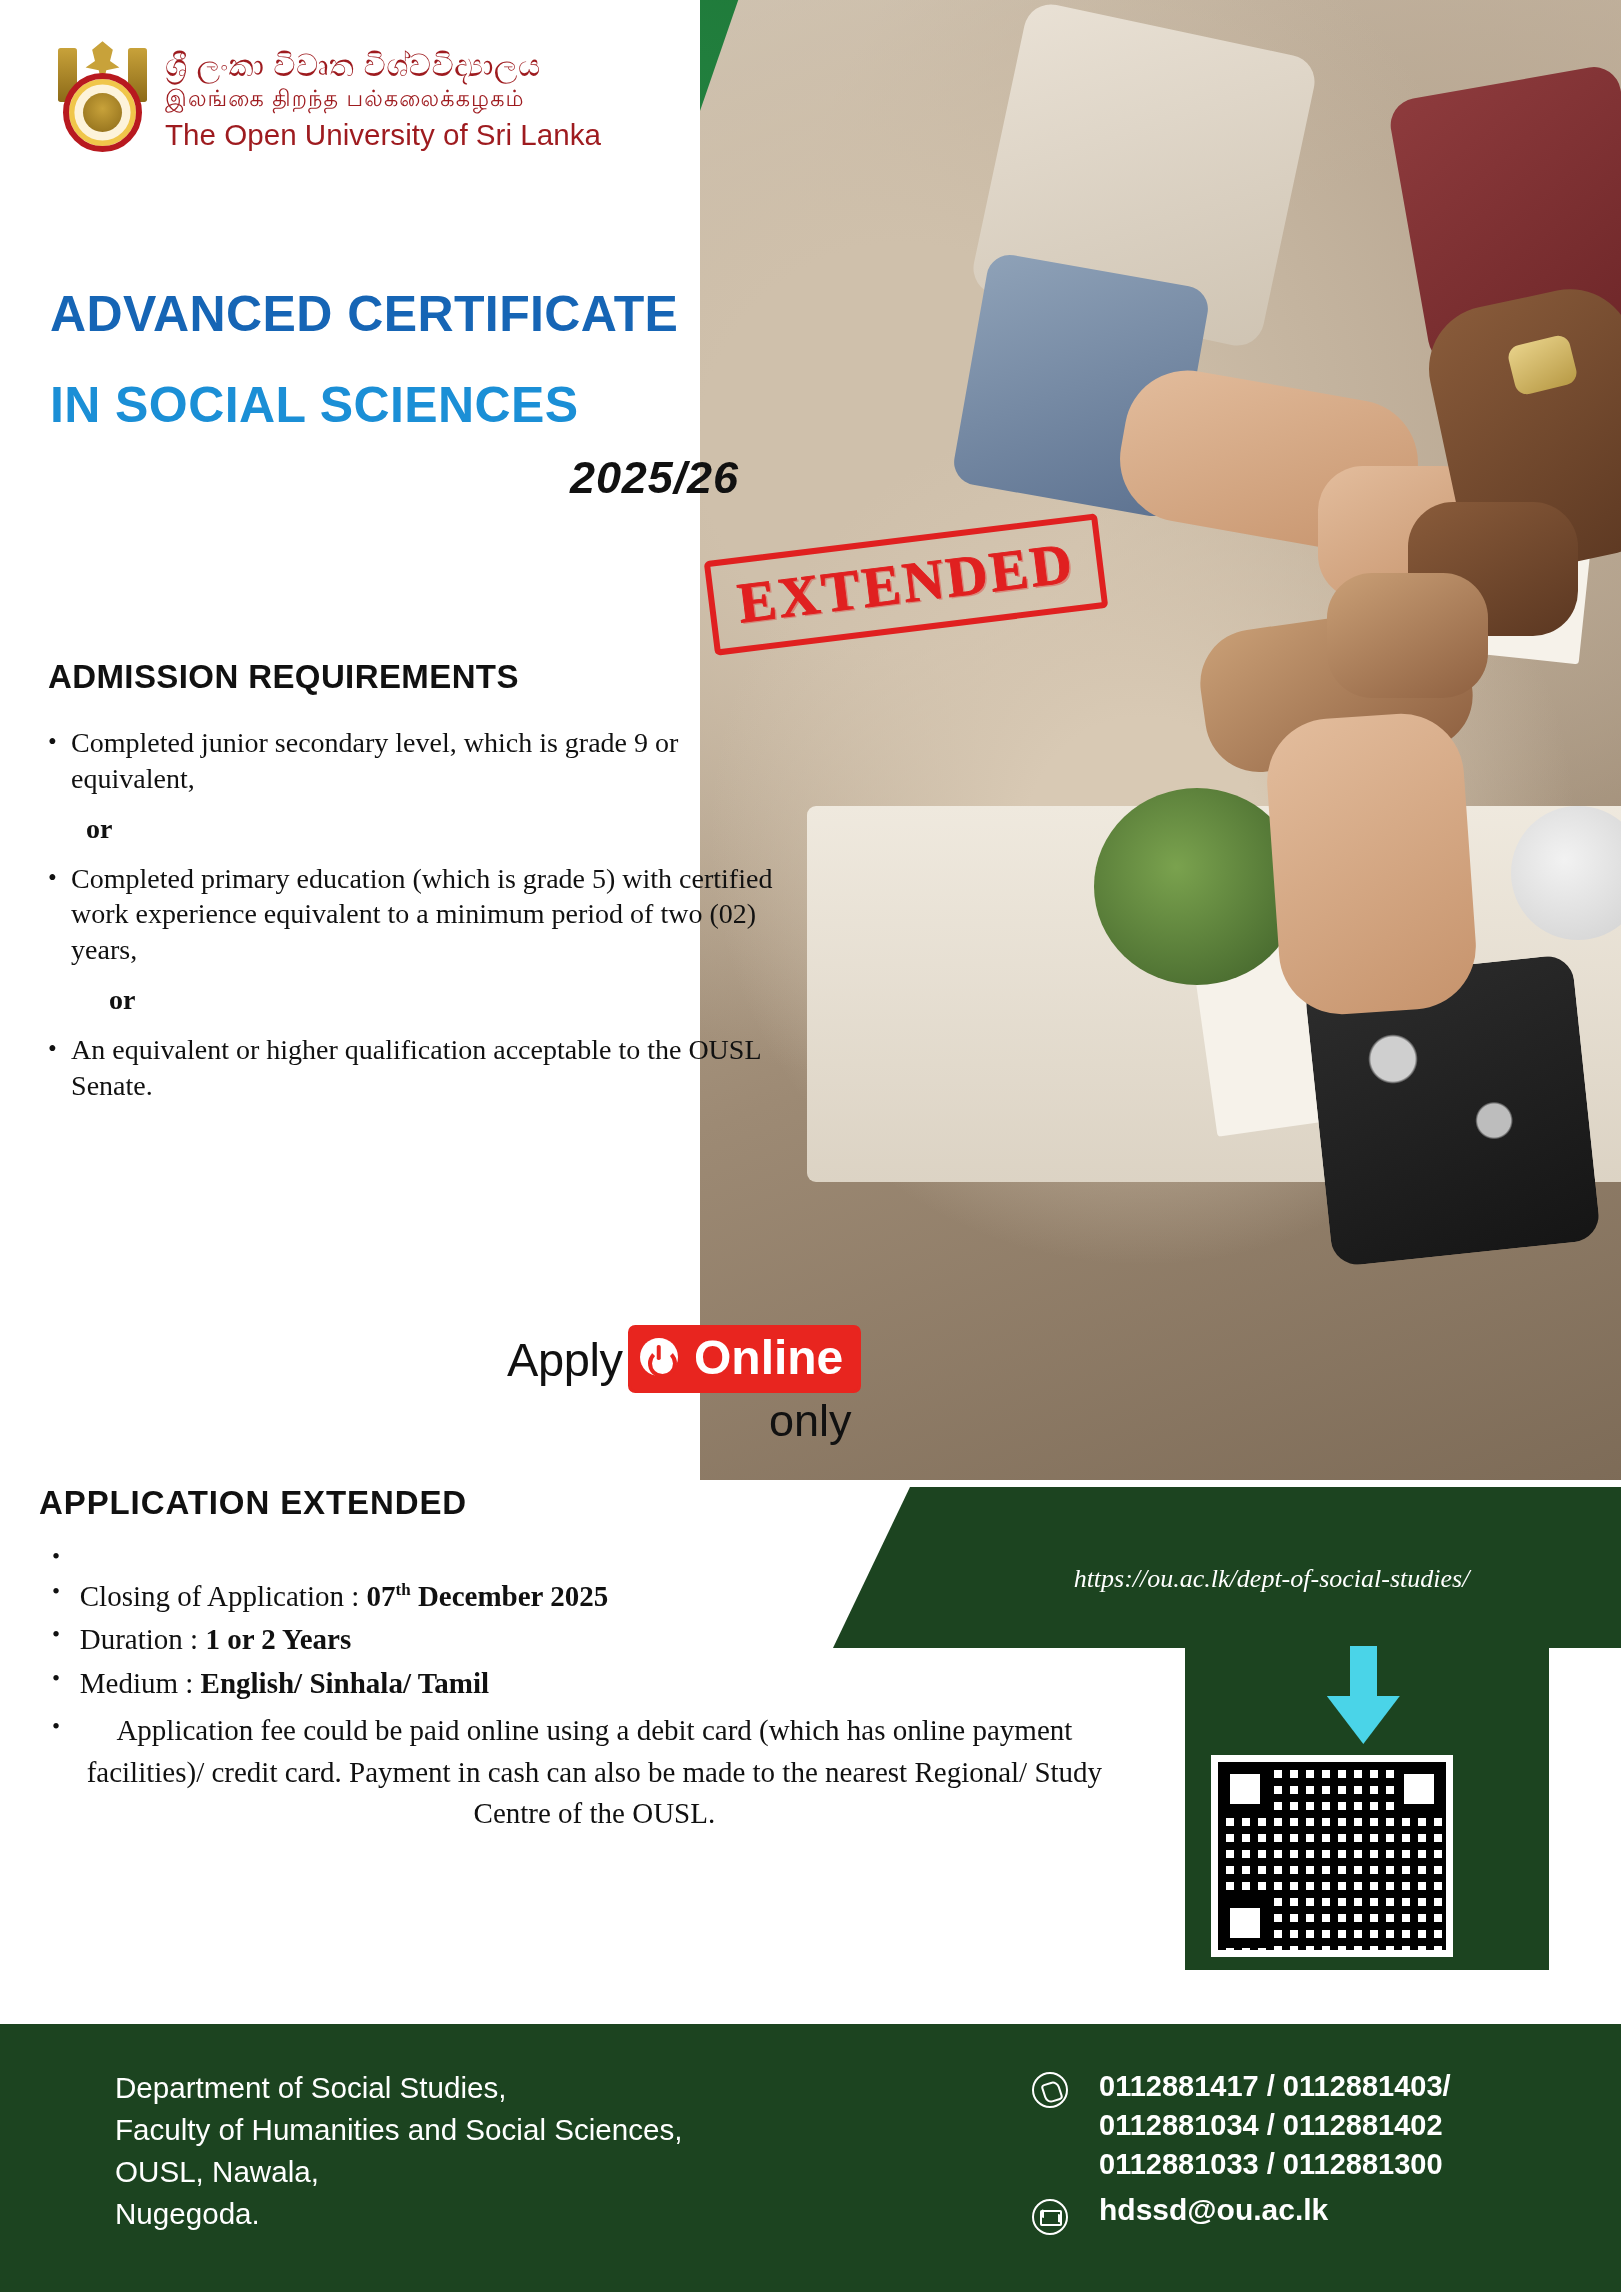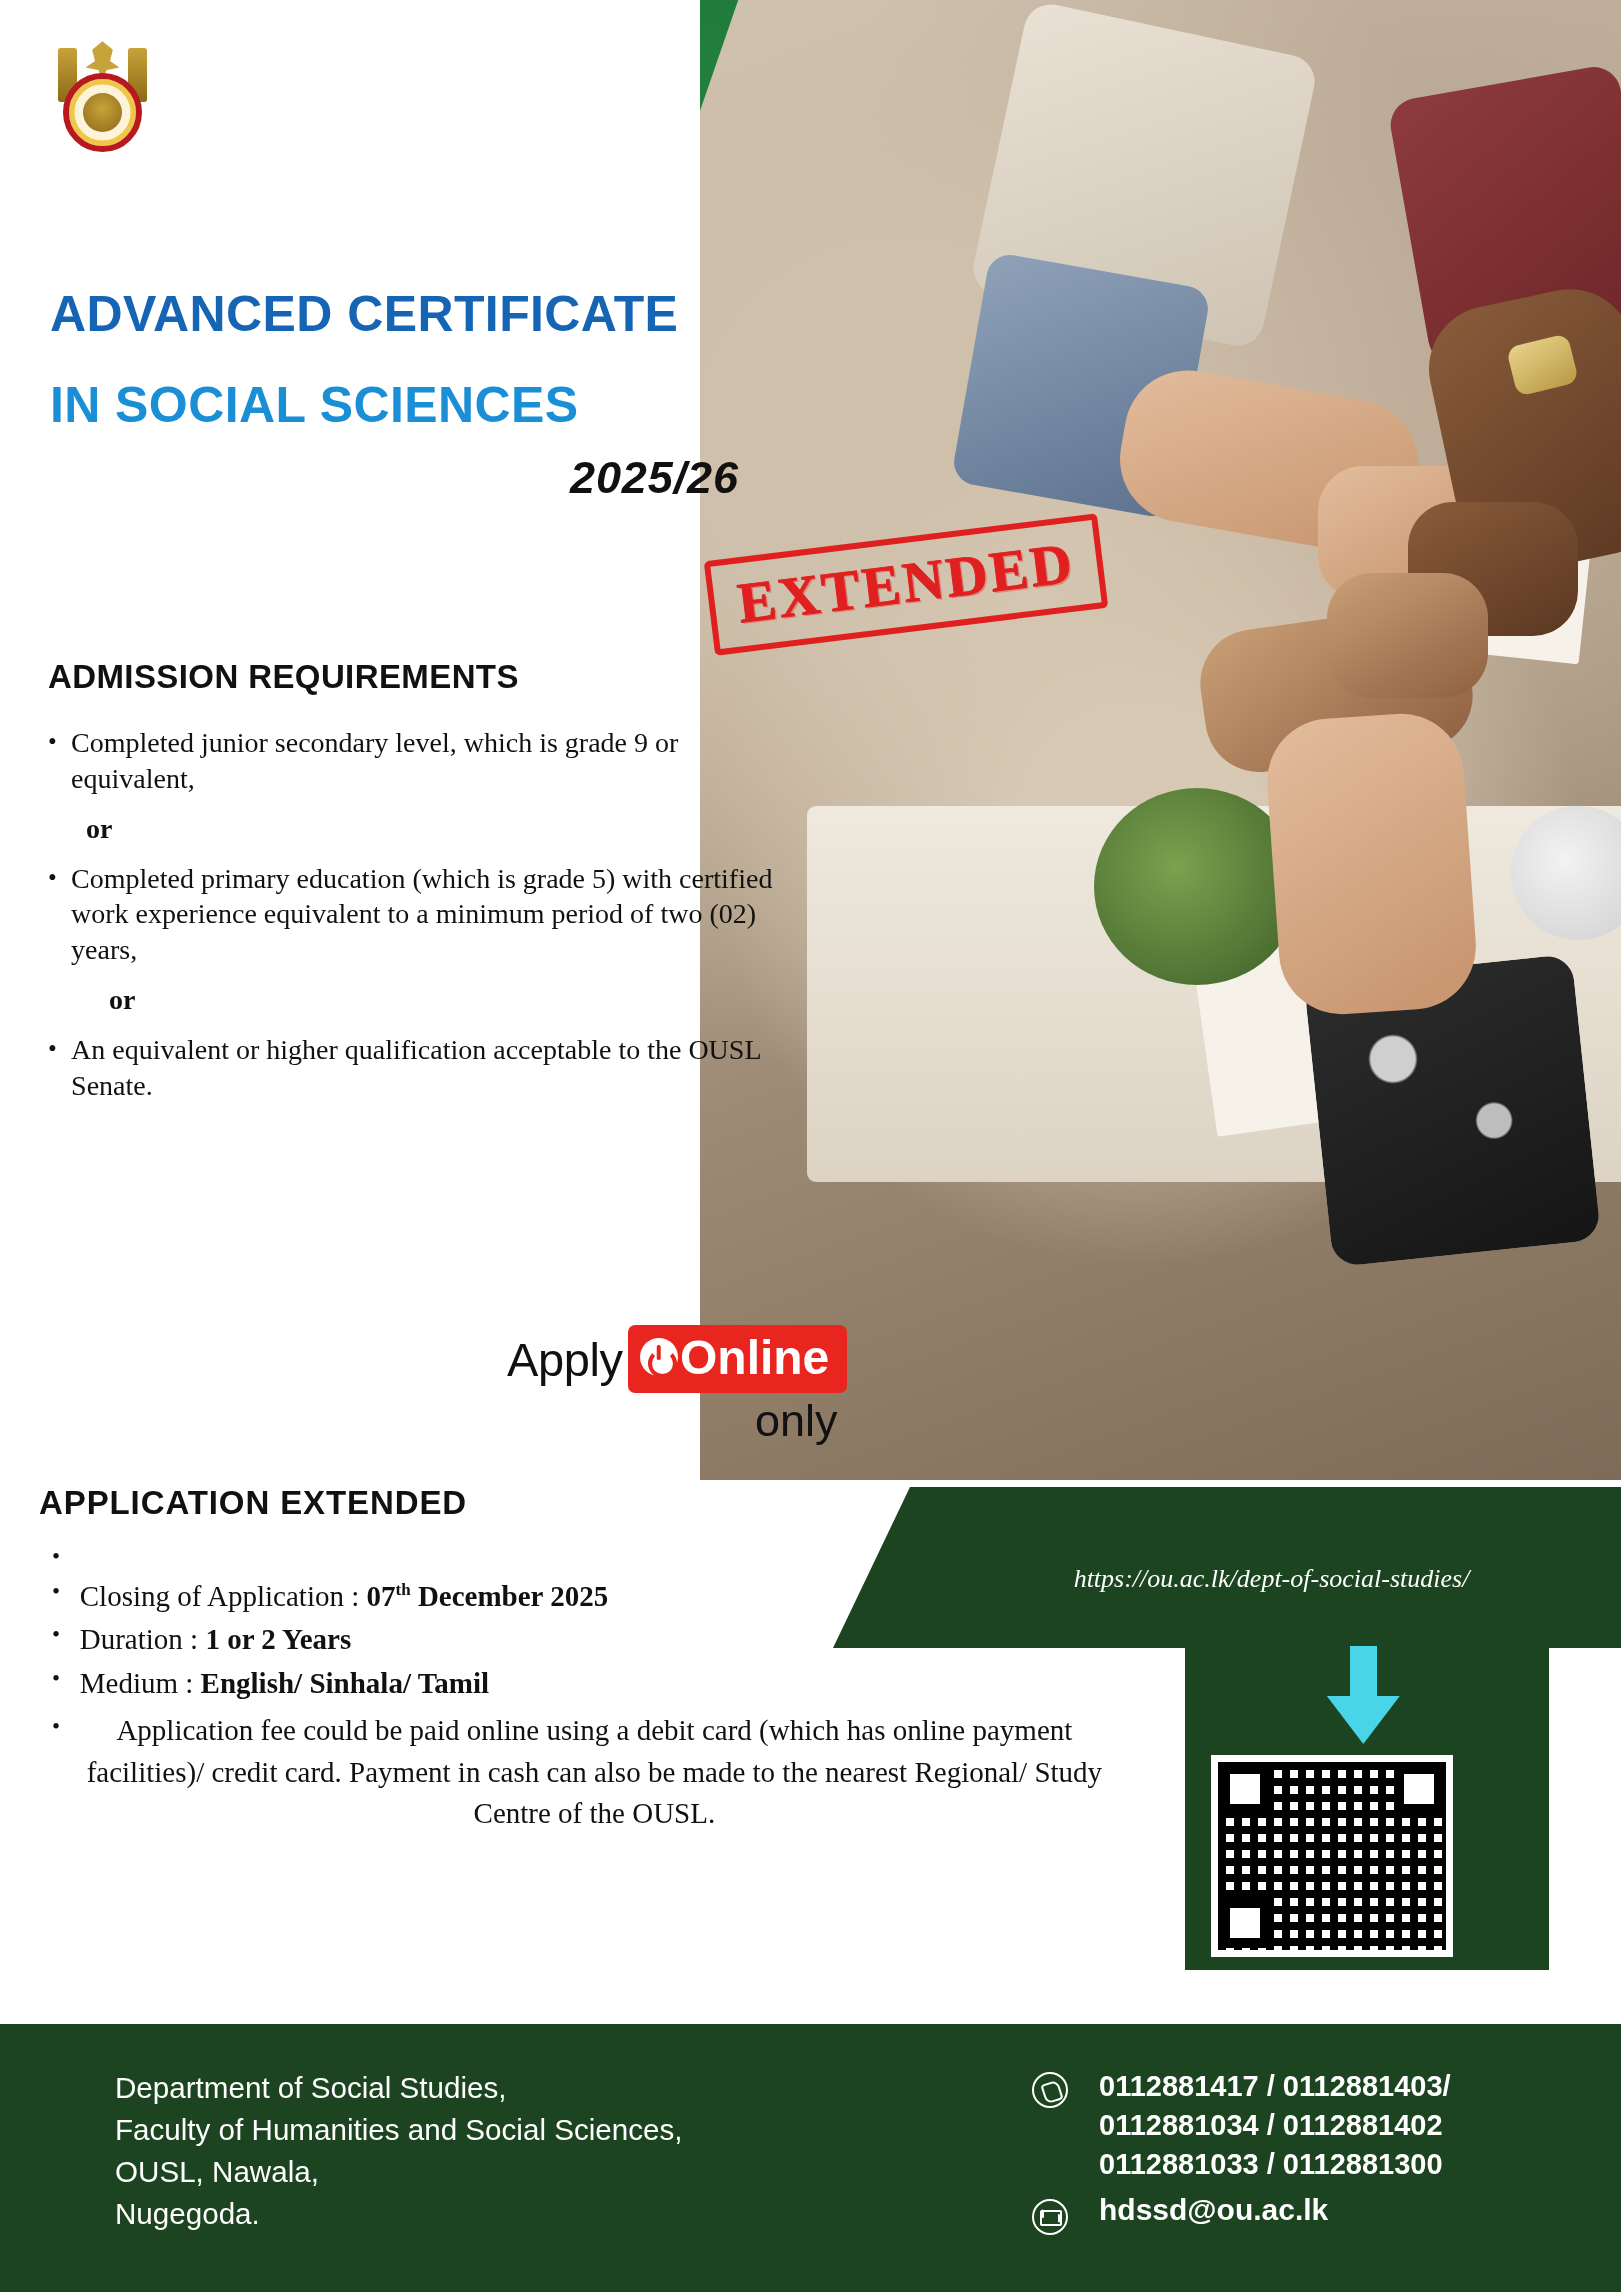--- a/index.html
+++ b/index.html
@@ -169,21 +169,21 @@
     position: absolute; left: 507px; top: 1325px;
     display: flex; flex-direction: column; align-items: flex-start;
   }
   .apply-row { display: flex; align-items: center; }
   .apply-word {
     font-size: 47px; color: #111; letter-spacing: -0.4px;
   }
   .online-badge {
     background: #e8251f; color: #fff; font-size: 48px; font-weight: bold;
     padding: 1.8px 14.3px 5.4px 9px; margin-left: 5.4px;
-    border-radius: 7.2px; display: flex; align-items: center; gap: 2px;
+    border-radius: 7.2px; display: flex; align-items: center; gap: 16px;
     border: 3.6px solid #e8251f;
   }
   .online-badge .pwr {
     width: 38px; height: 38px; border-radius: 50%;
     background: #fff; position: relative; flex: 0 0 auto;
   }
   .online-badge .pwr::before {
     content: ""; position: absolute; left: 50%; top: 7.2px;
     width: 4.5px; height: 14.3px; background: #e8251f; transform: translateX(-50%);
     border-radius: 1.8px;
@@ -333,20 +333,25 @@
     <div class="art-bottom-fade"></div>
   </div>
 
   <div class="logo-block">
     <div class="crest">
       <div class="flag"></div>
         <div class="flag2"></div>
       <div class="lion"></div>
       <div class="ring"></div>
       <div class="inner"></div>
+    </div>
+    <div class="logo-text">
+      <div class="si">ශ්‍රී ලංකා විවෘත විශ්වවිද්‍යාලය</div>
+      <div class="ta">இலங்கை திறந்த பல்கலைக்கழகம்</div>
+      <div class="en">The Open University of Sri Lanka</div>
     </div>
   </div>
 
   <div class="title1">ADVANCED CERTIFICATE</div>
   <div class="title2">IN SOCIAL SCIENCES</div>
   <div class="year">2025/26</div>
 
   <div class="stamp">
     <span>EXTENDED</span>
   </div>

